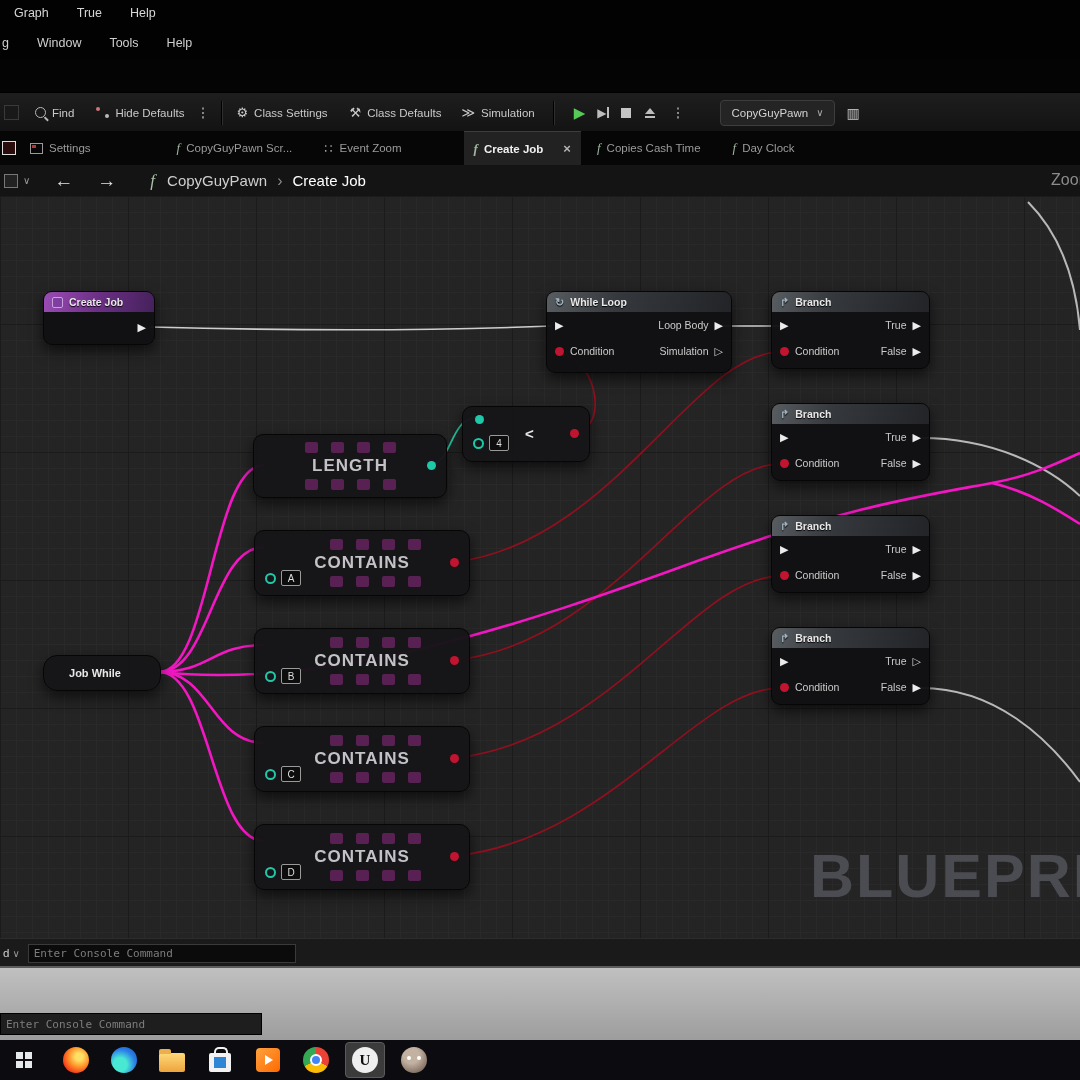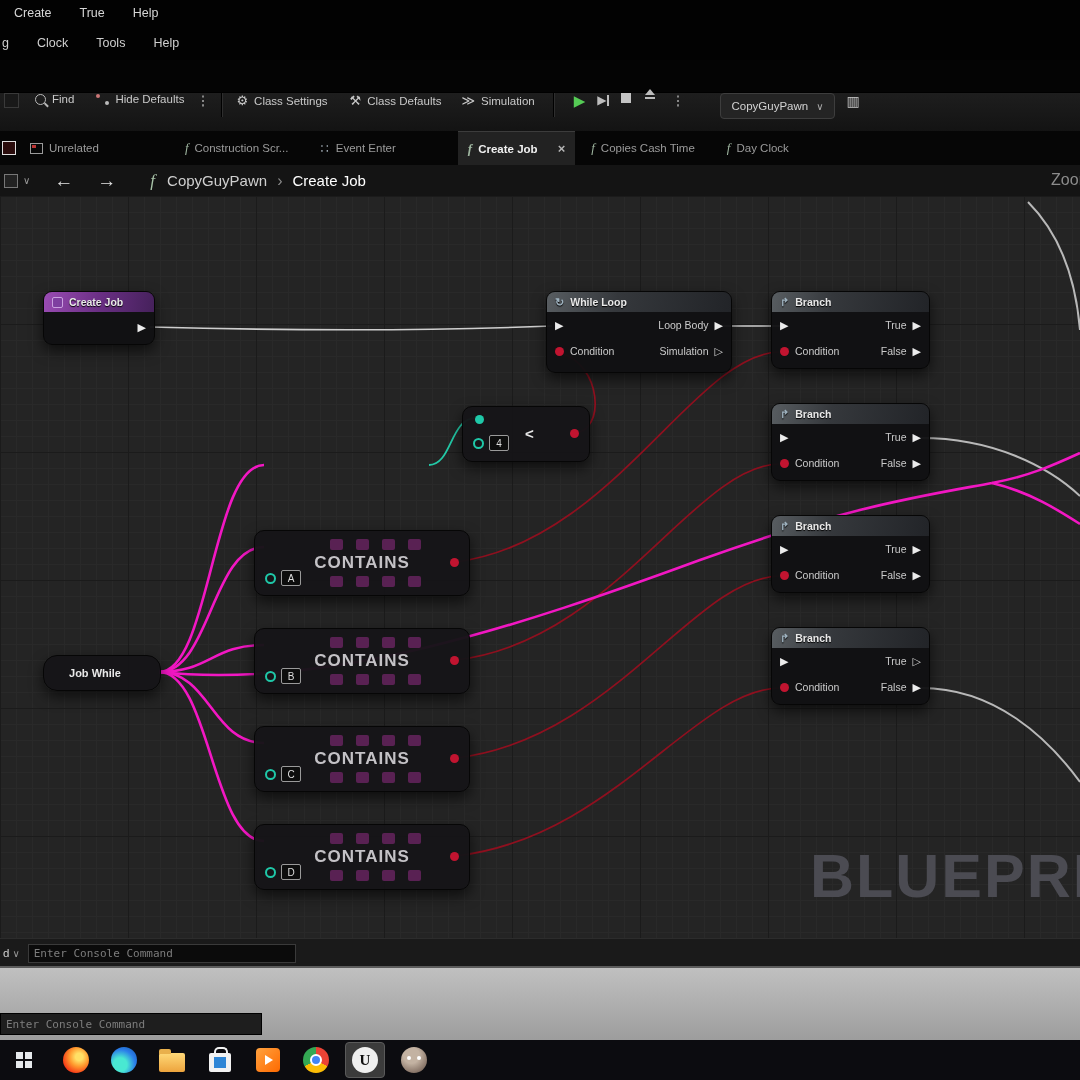--- a/index.html
+++ b/index.html
@@ -11,21 +11,21 @@
             display:flex;align-items:center;color:#d6d6d6;font-size:12.5px;}
   #menubar1 .mitem{padding:0 14px;}
   #menubar2{position:absolute;top:26px;left:0;width:100%;height:34px;background:#020202;
             display:flex;align-items:center;color:#cfcfcf;font-size:12.5px;}
   #menubar2 .mitem{padding:0 14px;}
   #headfill{position:absolute;top:60px;left:0;width:100%;height:32px;background:#040404;}
 
   
   #toolbar{position:absolute;top:92px;left:0;width:100%;height:39px;
            background:linear-gradient(#1e1e1e,#131313);border-top:1px solid #000;border-bottom:1px solid #000;
-           display:flex;align-items:flex-start;color:#c9c9c9;font-size:11.5px;}
+           display:flex;align-items:center;color:#c9c9c9;font-size:11.5px;}
   .tbtn{display:flex;align-items:center;gap:6px;white-space:nowrap;cursor:default;}
   .vsep{width:1px;height:24px;background:#000;box-shadow:1px 0 0 #2e2e2e;}
   .winicon{width:13px;height:13px;background:#191919;border:1px solid #3a3a3a;margin-left:4px;}
   .mag{width:9px;height:9px;border:1.5px solid #b9b9b9;border-radius:50%;position:relative;}
   .mag:after{content:'';position:absolute;width:5px;height:1.5px;background:#b9b9b9;transform:rotate(45deg);right:-4px;bottom:-2px;}
   .ico-nodes{width:13px;height:11px;position:relative;}
   .ico-nodes:before{content:'';position:absolute;left:0;top:0;width:4px;height:4px;border-radius:50%;background:#c77;}
   .ico-nodes:after{content:'';position:absolute;right:0;bottom:0;width:4px;height:4px;border-radius:50%;background:#bbb;}
   .glyph{font-size:13px;color:#c9c9c9;}
   .dots{color:#8f8f8f;font-weight:bold;font-size:13px;}
@@ -145,28 +145,28 @@
     background:radial-gradient(circle at 40% 32%,#c3b2a2 0 34%,#8d7a6d 70%,#5c4f45 100%);}
   .ico-gimp:before{content:'';position:absolute;left:6px;top:9px;width:4px;height:4px;border-radius:50%;background:#fff;}
   .ico-gimp:after{content:'';position:absolute;right:6px;top:9px;width:4px;height:4px;border-radius:50%;background:#fff;}
 </style>
 </head>
 <body>
 
 <div id="root">
 
   <div id="menubar1">
-    <span class="mitem">Create</span>
+    <span class="mitem">Graph</span>
     <span class="mitem">True</span>
     <span class="mitem">Help</span>
   </div>
 
   <div id="menubar2">
     <span class="mitem" style="padding-left:2px">g</span>
-    <span class="mitem">Clock</span>
+    <span class="mitem">Window</span>
     <span class="mitem">Tools</span>
     <span class="mitem">Help</span>
   </div>
 
   <div id="headfill"></div>
 
   <div id="toolbar">
     <span class="winicon"></span>
     <span class="tbtn" style="margin-left:16px">
       <span class="mag"></span>
@@ -203,29 +203,29 @@
       <span>CopyGuyPawn</span>
       <span class="chv">∨</span>
     </span>
     <span class="glyph" style="margin-left:12px;font-size:14px">▥</span>
   </div>
 
   <div id="tabbar">
     <span class="tab-leading"></span>
     <div class="tab" style="margin-left:4px">
       <span class="vpicon"></span>
-      <span>Unrelated</span>
+      <span>Settings</span>
     </div>
     <div class="tab" style="margin-left:66px">
       <span class="fnicon">f</span>
-      <span>Construction Scr...</span>
+      <span>CopyGuyPawn Scr...</span>
     </div>
     <div class="tab" style="margin-left:12px">
       <span class="gridicon">∷</span>
-      <span>Event Enter</span>
+      <span>Event Zoom</span>
     </div>
     <div class="tab active" style="margin-left:52px">
       <span class="fnicon">f</span>
       <span>Create Job</span>
       <span class="closex">×</span>
     </div>
     <div class="tab" style="margin-left:6px">
       <span class="fnicon">f</span>
       <span>Copies Cash Time</span>
     </div>
@@ -408,20 +408,37 @@
             <span class="pin-dot red"></span>
             <span class="plabel">Condition</span>
           </span>
         <span class="rgt">
             <span class="plabel">False</span>
             <span class="execpin">▶</span>
           </span>
       </div>
     </div>
 
+    <div class="opnode" style="left:253px;top:238px;width:192px;height:62px">
+      <span class="waffle-wrap" style="left:8px;top:26px"><span class="waffle"></span></span>
+      <div class="deco">
+          <i></i>
+          <i></i>
+          <i></i>
+          <i></i>
+        </div>
+      <span class="optitle">LENGTH</span>
+      <div class="deco">
+          <i></i>
+          <i></i>
+          <i></i>
+          <i></i>
+        </div>
+      <span class="pin-dot tealf" style="position:absolute;right:10px;top:26px"></span>
+    </div>
 
     <div class="opnode" style="left:462px;top:210px;width:126px;height:54px">
       <span class="pin-dot tealf" style="position:absolute;left:12px;top:8px"></span>
       <span class="lft" style="position:absolute;left:10px;top:28px;display:flex;gap:5px;align-items:center">
         <span class="pin-hollow"></span>
         <span class="valbox">4</span>
       </span>
       <span style="position:absolute;left:62px;top:18px;font-size:15px;font-weight:bold;color:#e8e8e8">&lt;</span>
       <span class="pin-dot red" style="position:absolute;right:10px;top:22px"></span>
     </div>

